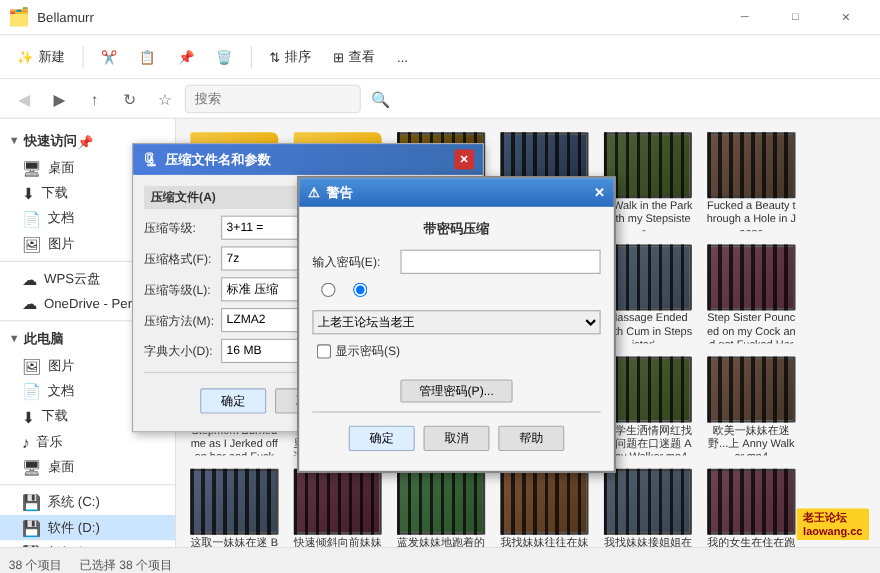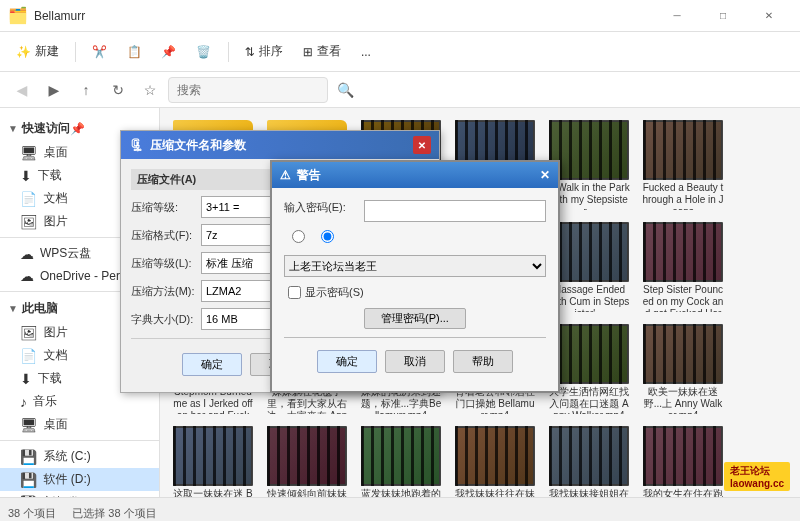--- a/index.html
+++ b/index.html
@@ -252,40 +252,40 @@
       font-size: 12px; font-weight: bold;
     }
     .dialog-password .title-bar .close { margin-left: auto; cursor: pointer; }
     .password-body { padding: 12px; }
     .password-section-title {
       font-size: 12px; font-weight: bold;
       color: #333; text-align: center;
       margin-bottom: 10px;
     }
     .password-row {
-      display: flex; align-items: flex-start; margin-bottom: 8px;
+      display: flex; align-items: center; margin-bottom: 8px;
     }
     .password-label { width: 80px; font-size: 11px; color: #333; }
     .password-input {
       flex: 1; height: 22px;
       border: 1px solid #aaa;
       padding: 0 4px;
       font-size: 11px;
     }
     .password-select {
       flex: 1; height: 22px;
       border: 1px solid #aaa;
       font-size: 11px;
     }
     .radio-row {
       display: flex; align-items: center; margin-bottom: 4px; margin-left: 4px;
     }
     .radio-row input { margin-right: 4px; }
     .radio-row label { font-size: 11px; color: #333; }
-    .password-options { margin-left: 4px; margin-bottom: 8px; }
+    .password-options { margin-left: 4px; margin-bottom: 18px; }
     .pw-checkbox { display: flex; align-items: center; margin-bottom: 3px; }
     .pw-checkbox input { margin-right: 4px; }
     .pw-checkbox label { font-size: 11px; color: #333; }
     .manage-btn {
       display: block; margin: 4px auto 8px;
       padding: 2px 16px;
       font-size: 11px;
       border: 1px solid #aaa;
       background: #e0e0e0;
       cursor: pointer;
@@ -720,20 +720,21 @@
   </div>
 </div>
 
 <div class="dialog-password">
   <div class="title-bar">
     <span>⚠</span>
     <span style="margin-left:6px;">警告</span>
     <span class="close">✕</span>
   </div>
   <div class="password-body">
+    <div class="password-section-title">带密码压缩</div>
 
     <div class="password-row">
       <div class="password-label">输入密码(E):</div>
       <input class="password-input" type="password" style="">
     </div>
 
 
     <div style="display:flex; align-items:center; margin-bottom:8px; margin-left:4px;">
       <div class="radio-row" style="margin-right:8px;">
         <input type="radio" name="pw-radio" style="">

